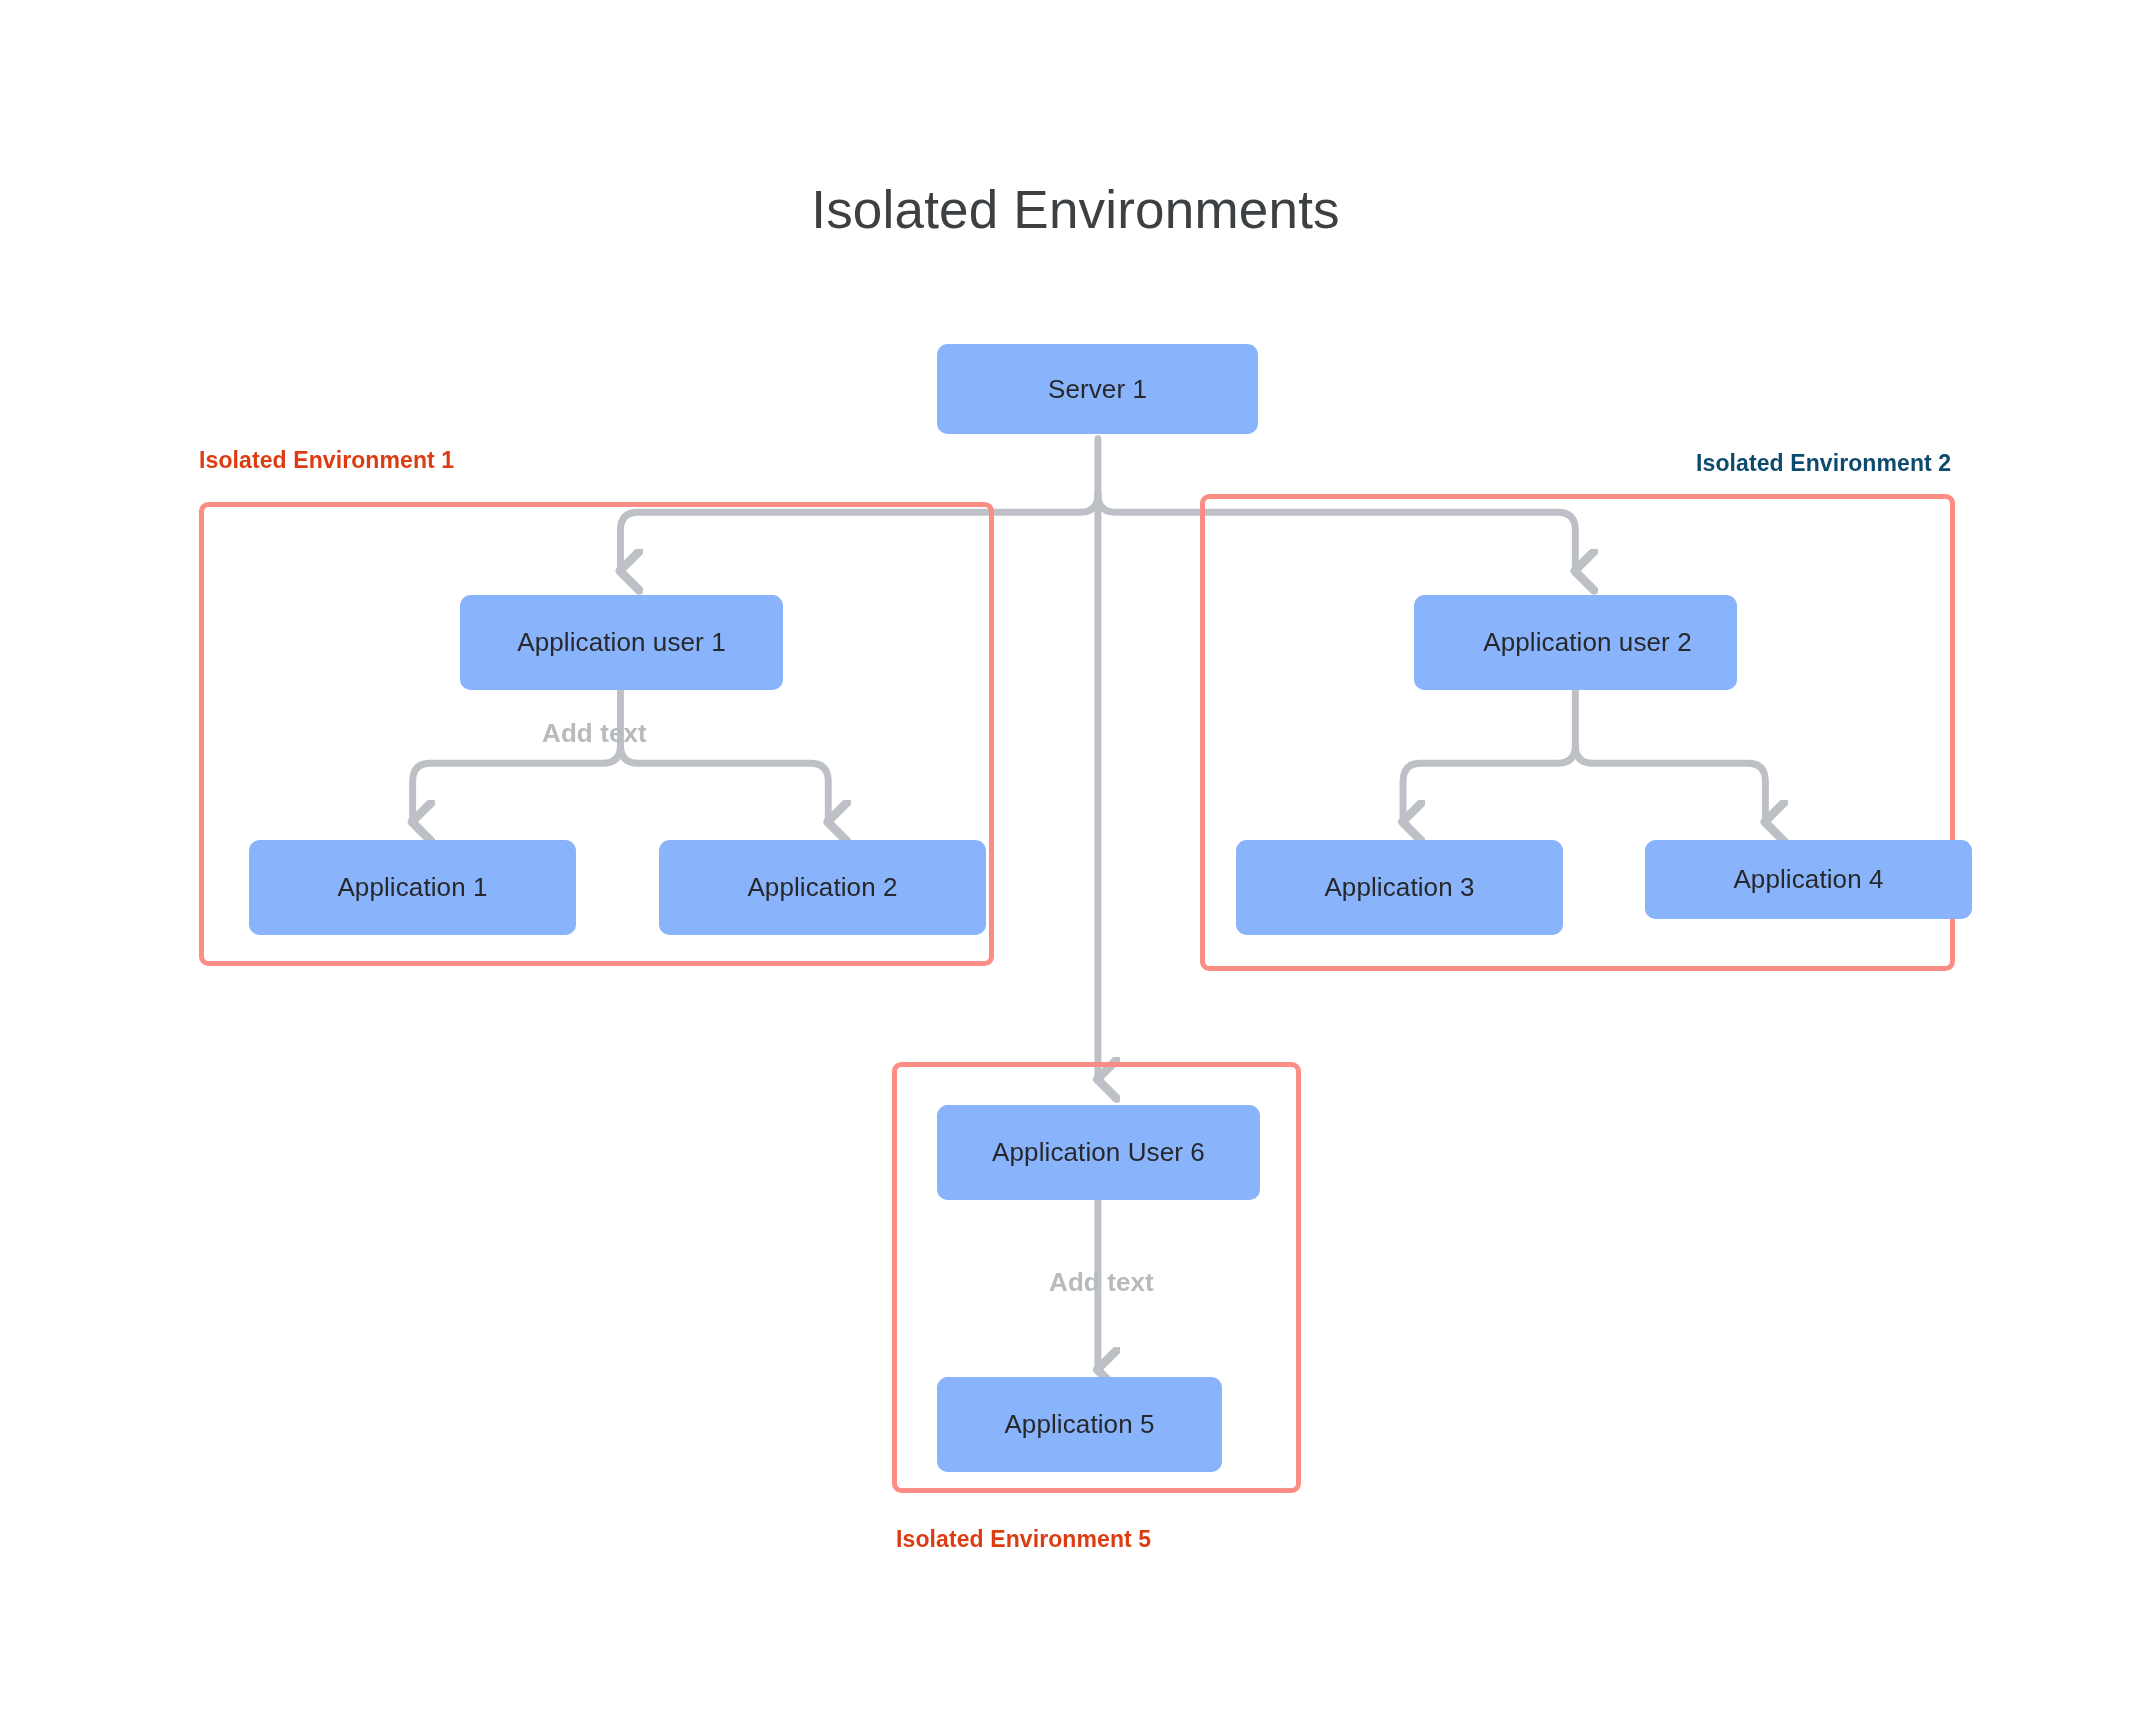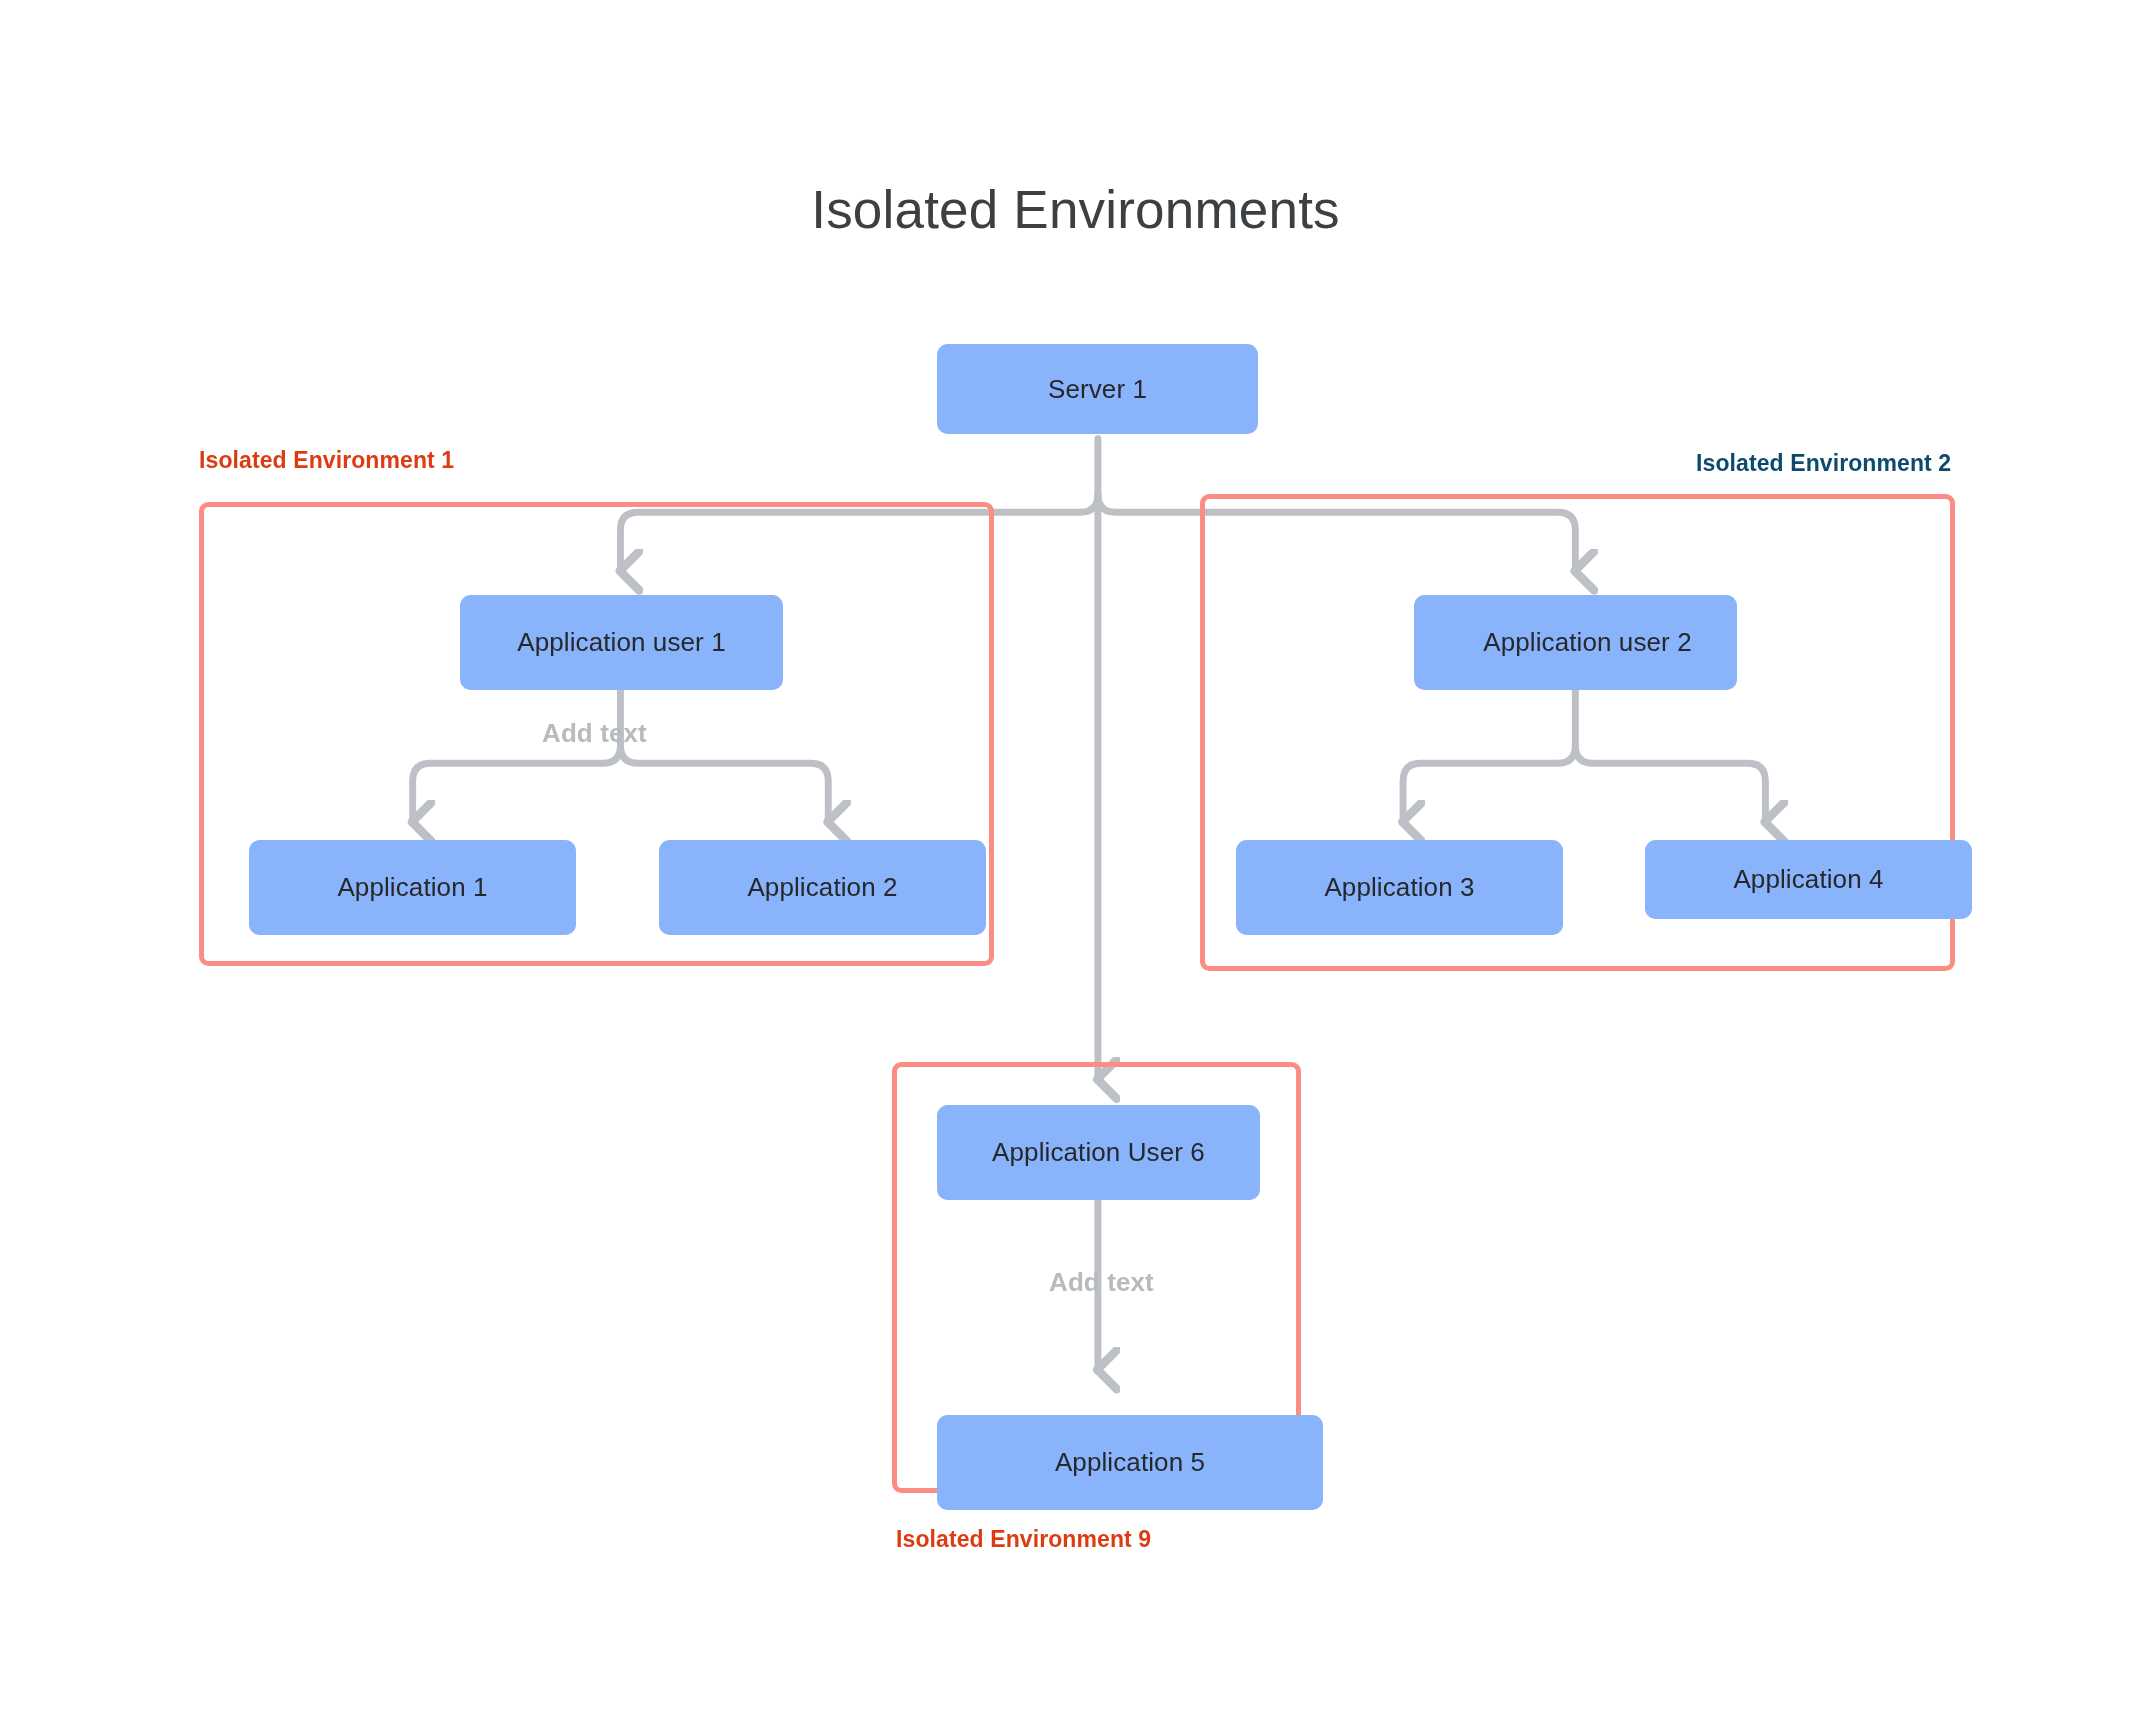--- a/index.html
+++ b/index.html
@@ -112,38 +112,38 @@
     </g>
   </svg>
 
   <div class="env-box" style="left:199px; top:502px; width:795px; height:464px;"></div>
   <div class="env-label accent" style="left:199px; top:447px;">Isolated Environment 1</div>
 
   <div class="env-box" style="left:1200px; top:494px; width:755px; height:477px;"></div>
   <div class="env-label dark" style="left:1696px; top:450px;">Isolated Environment 2</div>
 
   <div class="env-box" style="left:892px; top:1062px; width:409px; height:431px;"></div>
-  <div class="env-label accent" style="left:896px; top:1526px;">Isolated Environment 9</div>
+  <div class="env-label accent" style="left:896px; top:1526px;">Isolated Environment 5</div>
 
   <div class="node" style="left:937px; top:344px; width:321px; height:90px;">Server 1</div>
 
   <div class="node" style="left:460px; top:595px; width:323px; height:95px;">Application user 1</div>
 
   <div class="node" style="left:1414px; top:595px; width:323px; height:95px;padding-left:24px;">Application user 2</div>
 
   <div class="node" style="left:937px; top:1105px; width:323px; height:95px;">Application User 6</div>
 
   <div class="node" style="left:249px; top:840px; width:327px; height:95px;">Application 1</div>
 
   <div class="node" style="left:659px; top:840px; width:327px; height:95px;">Application 2</div>
 
   <div class="node" style="left:1236px; top:840px; width:327px; height:95px;">Application 3</div>
 
   <div class="node" style="left:1645px; top:840px; width:327px; height:79px;">Application 4</div>
 
-  <div class="node" style="left:937px; top:1377px; width:386px; height:95px;margin-top:38px;">Application 5</div>
+  <div class="node" style="left:937px; top:1377px; width:285px; height:95px;">Application 5</div>
 
   <div class="edge-label" style="left:542px; top:718px;">Add text</div>
 
   <div class="edge-label" style="left:1049px; top:1267px;">Add text</div>
 
 </div>
 
 
 </body></html>

